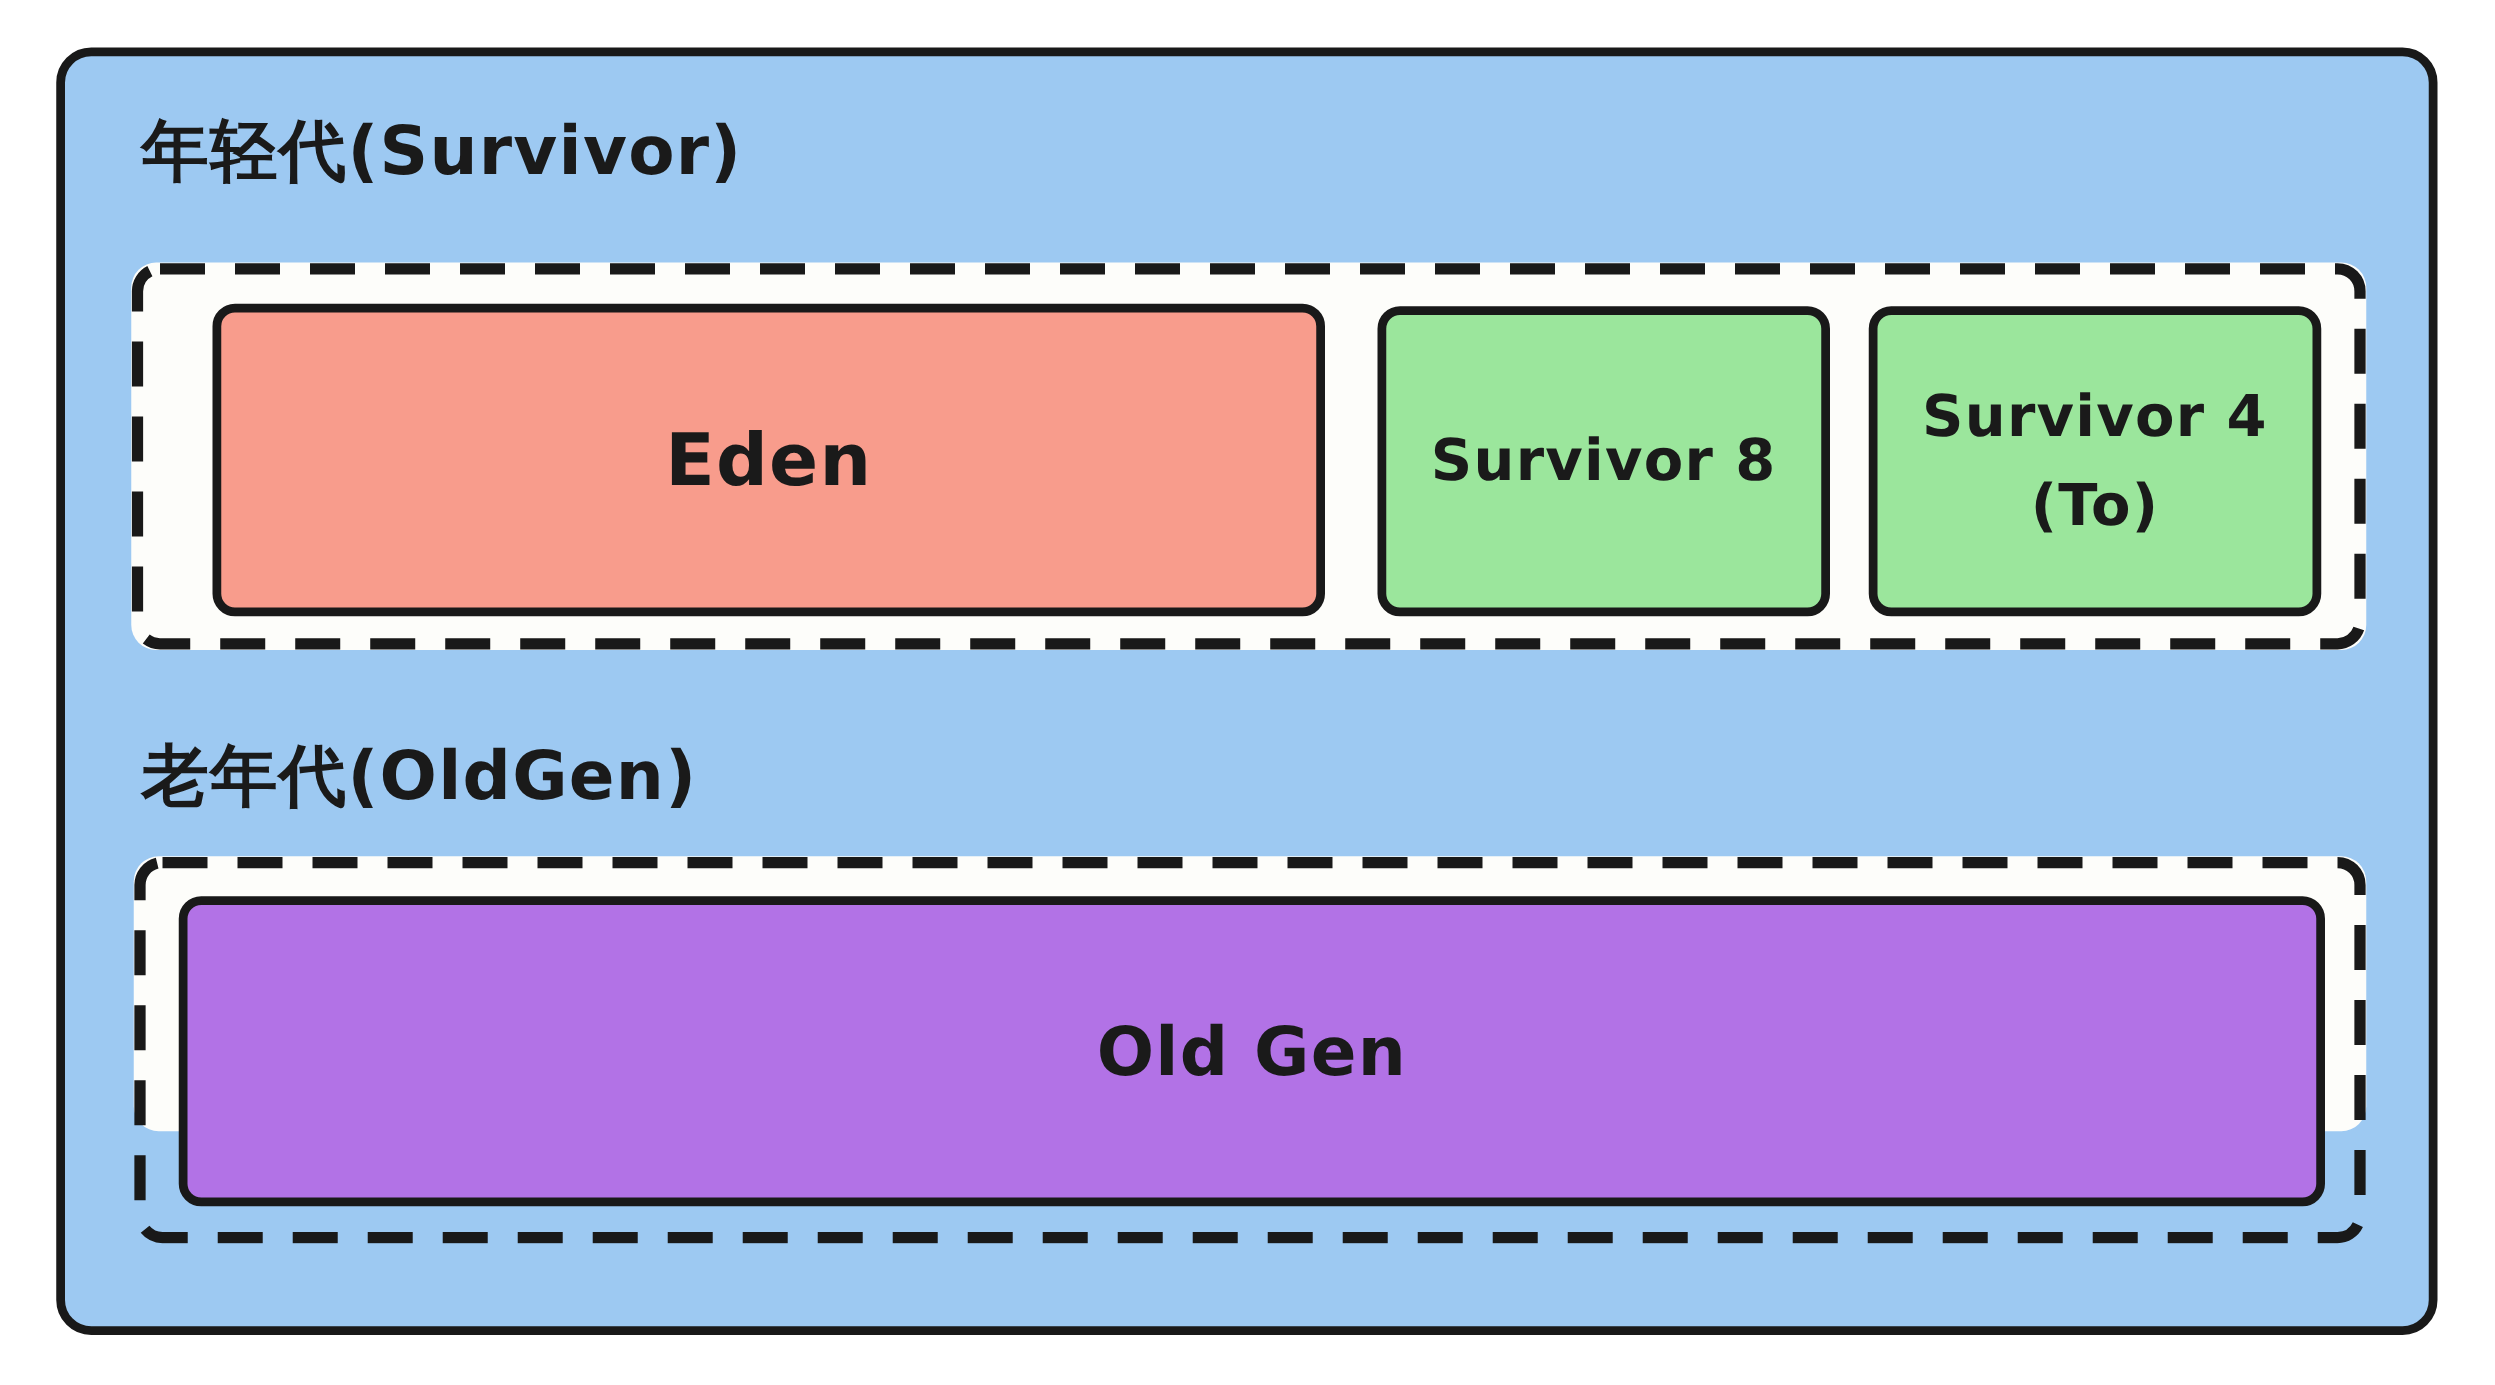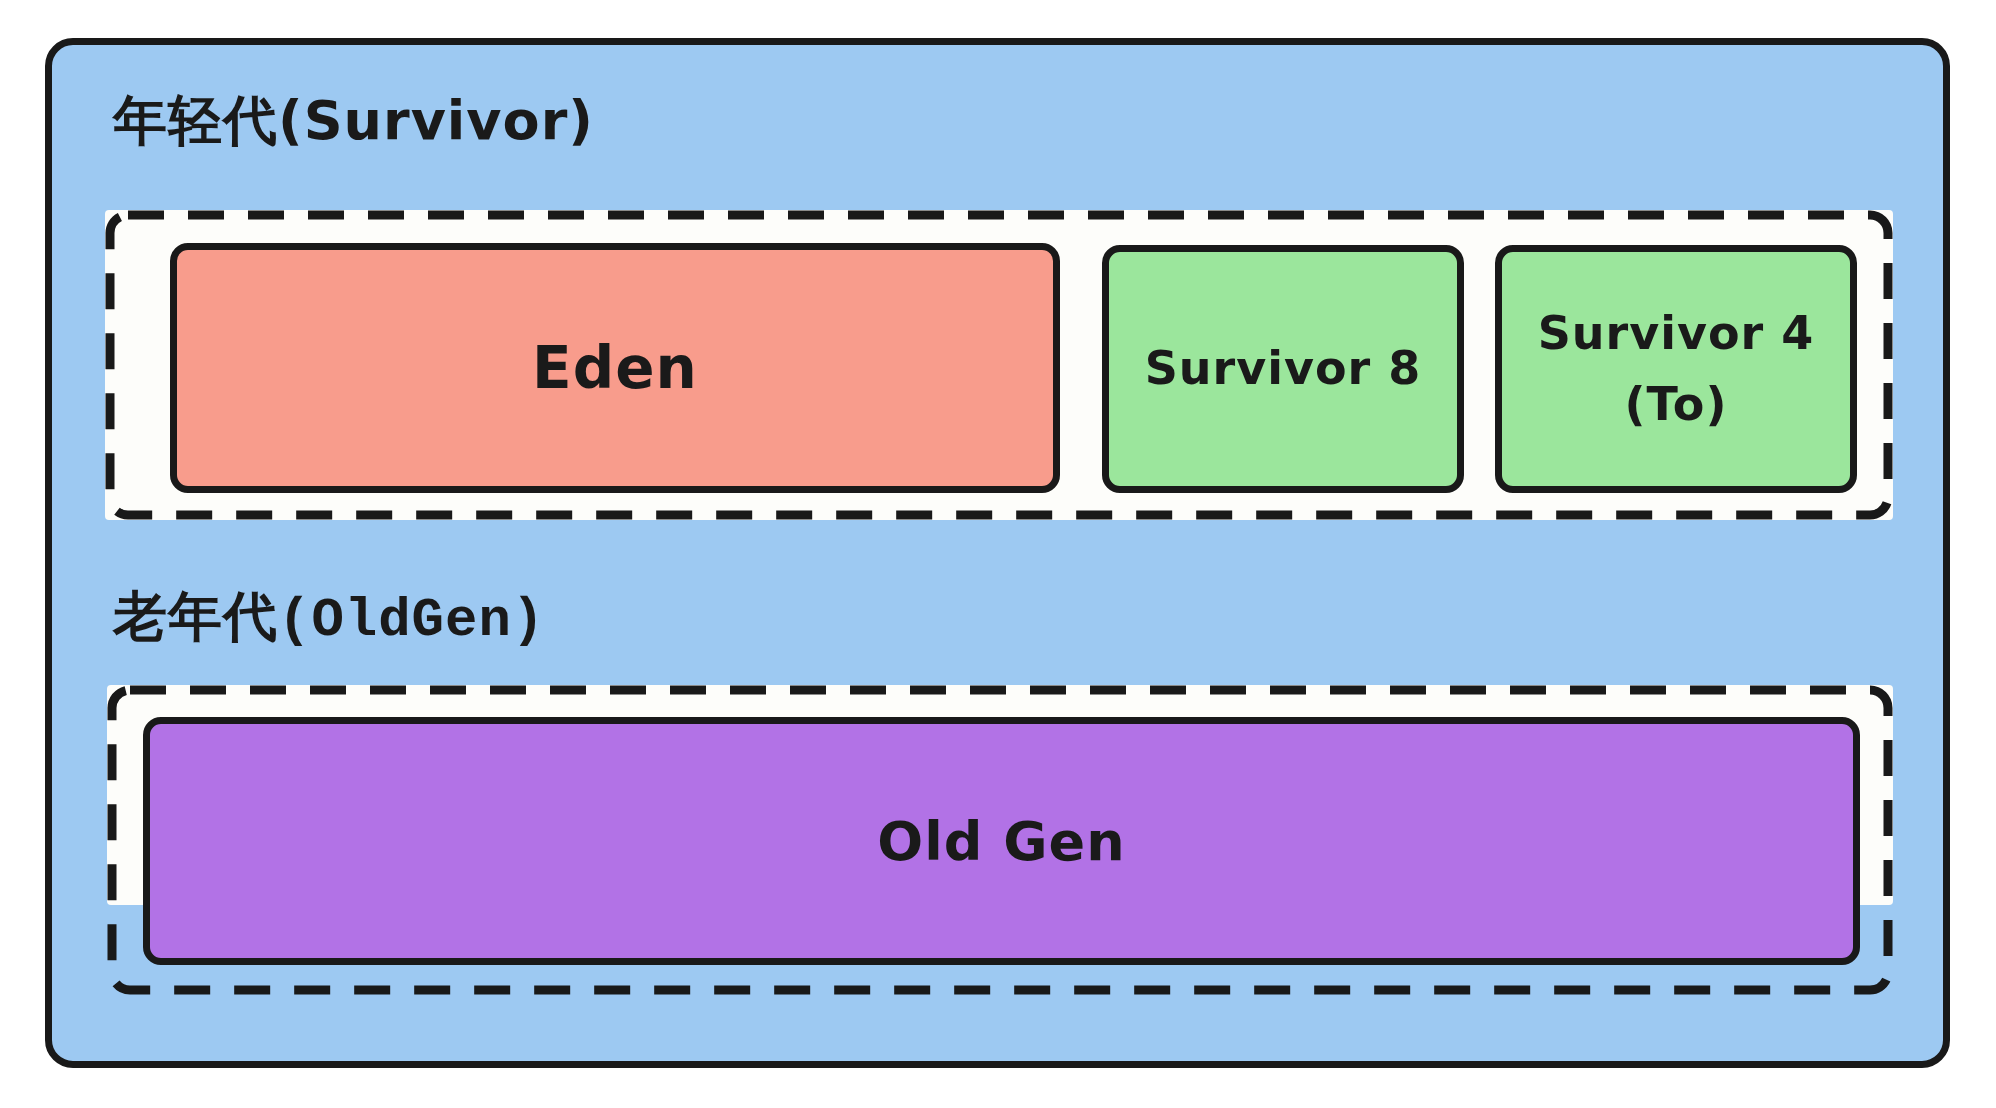--- a/index.html
+++ b/index.html
@@ -32,28 +32,28 @@
     position: absolute;
     left: 61px;
     font-size: 54px;
     font-weight: 700;
     letter-spacing: 1px;
     line-height: 1.15;
     color: var(--text, #1a1a1a);
     white-space: nowrap;
   }
   .title-young { top: 45px; }
-  .title-old   { top: 545px; font-family: Liberation Mono, monospace; }
+  .title-old   { top: 545px; }
 
   
   .region {
     position: absolute;
     box-sizing: border-box;
     background: var(--region-bg, #fdfdfa);
-    border-radius: 4px;
+    border-radius: 20px;
   }
   .region-young {
     left: 53px;
     top: 165px;
     width: 1788px;
     height: 310px;
   }
   .region-old {
     left: 55px;
     top: 640px;

